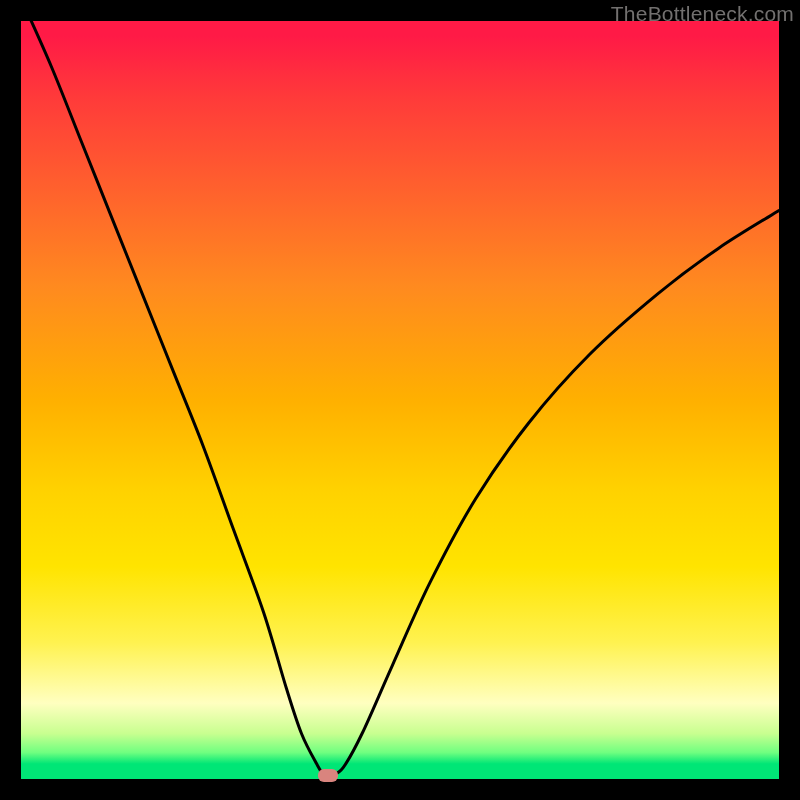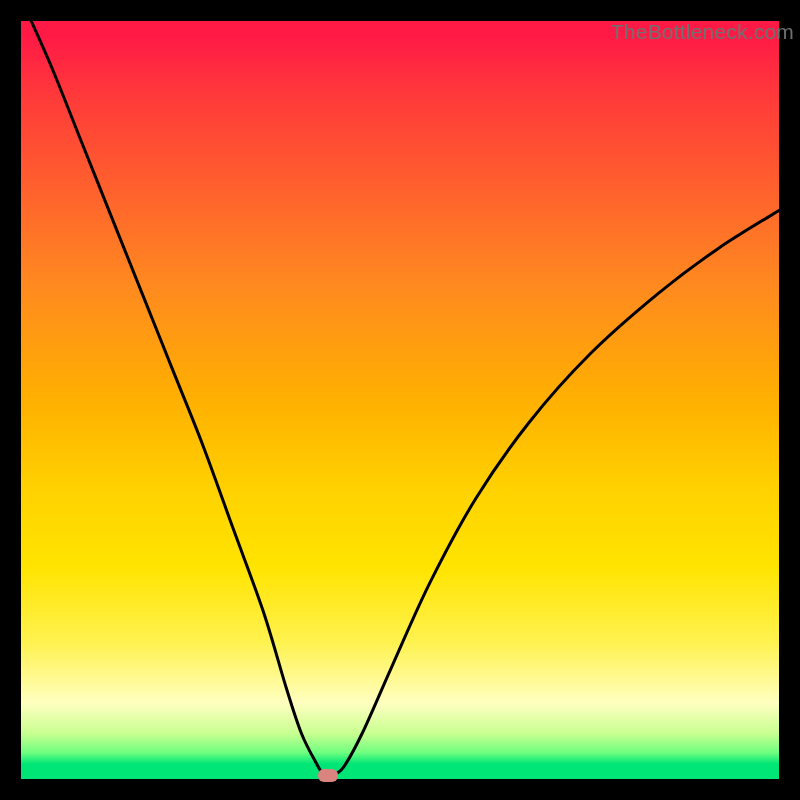--- a/index.html
+++ b/index.html
@@ -28,21 +28,21 @@
       #fff250 82%,
       #ffffc0 90%,
       #c8ff90 94%,
       #70ff80 96.5%,
       #00e676 98%,
       #00e676 100%
     );
   }
   .watermark {
     position: absolute;
-    top: 20px;
+    top: 2px;
     right: 6px;
     font-family: Arial, Helvetica, sans-serif;
     font-size: 21px;
     font-weight: 400;
     color: #72706f;
     letter-spacing: 0.2px;
     z-index: 5;
   }
   .curve-svg {
     position: absolute;

